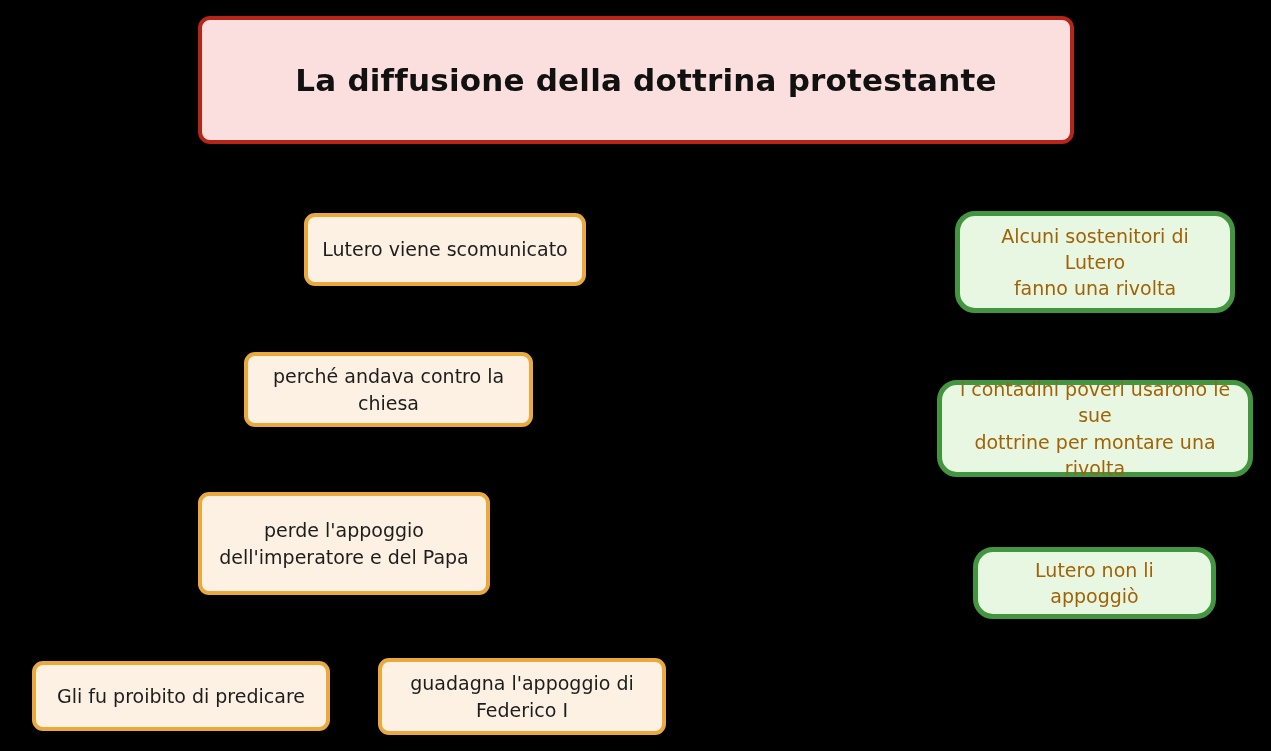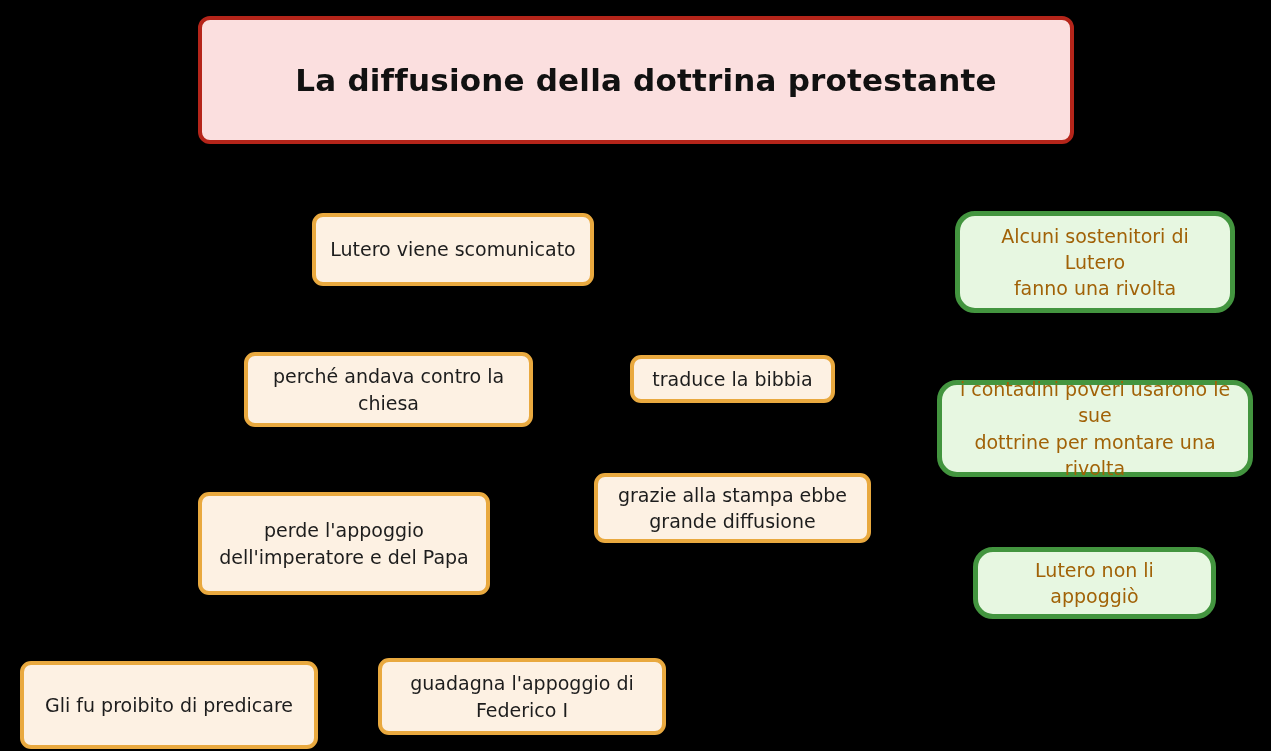--- a/index.html
+++ b/index.html
@@ -69,58 +69,51 @@
 </style>
 </head>
 <body>
 
 <div id="canvas">
 
   <div class="node root" style="left:198px; top:16px; width:876px; height:128px;padding-left:20px;">
     <span class="label pad-h">La diffusione della dottrina protestante</span>
   </div>
 
-  <div class="node orange" style="left:304px; top:213px; width:282px; height:73px;margin-left:8px;">
+  <div class="node orange" style="left:304px; top:213px; width:282px; height:73px;">
     <span class="label pad-h">Lutero viene scomunicato</span>
   </div>
 
   <div class="node green" style="left:955px; top:211px; width:280px; height:102px;">
     <span class="label pad-h">Alcuni sostenitori di Lutero
 fanno una rivolta</span>
   </div>
 
   <div class="node orange" style="left:200px; top:352px; width:289px; height:75px;margin-left:44px;">
     <span class="label pad-h">perché andava contro la
 chiesa</span>
   </div>
 
-  <div class="node orange" style="left:630px; top:355px; width:205px; height:48px;">
-    <span class="label pad-h">traduce la bibbia</span>
-  </div>
 
   <div class="node green" style="left:937px; top:380px; width:316px; height:97px;">
     <span class="label pad-h">i contadini poveri usarono le sue
 dottrine per montare una rivolta</span>
   </div>
 
-  <div class="node orange" style="left:594px; top:473px; width:277px; height:70px;">
-    <span class="label pad-h">grazie alla stampa ebbe
-grande diffusione</span>
-  </div>
 
   <div class="node orange" style="left:198px; top:492px; width:292px; height:103px;">
     <span class="label pad-h">perde l'appoggio
 dell'imperatore e del Papa</span>
   </div>
 
   <div class="node green" style="left:973px; top:547px; width:243px; height:72px;text-align:center;">
     <span class="label pad-h">Lutero non li appoggiò</span>
   </div>
 
-  <div class="node orange" style="left:20px; top:661px; width:298px; height:88px;">
+  <div class="node orange" style="left:32px; top:661px; width:298px; height:70px;">
     <span class="label pad-h">Gli fu proibito di predicare</span>
   </div>
 
   <div class="node orange" style="left:378px; top:658px; width:288px; height:77px;">
     <span class="label pad-h">guadagna l'appoggio di
 Federico I</span>
   </div>
 
 </div>
 

